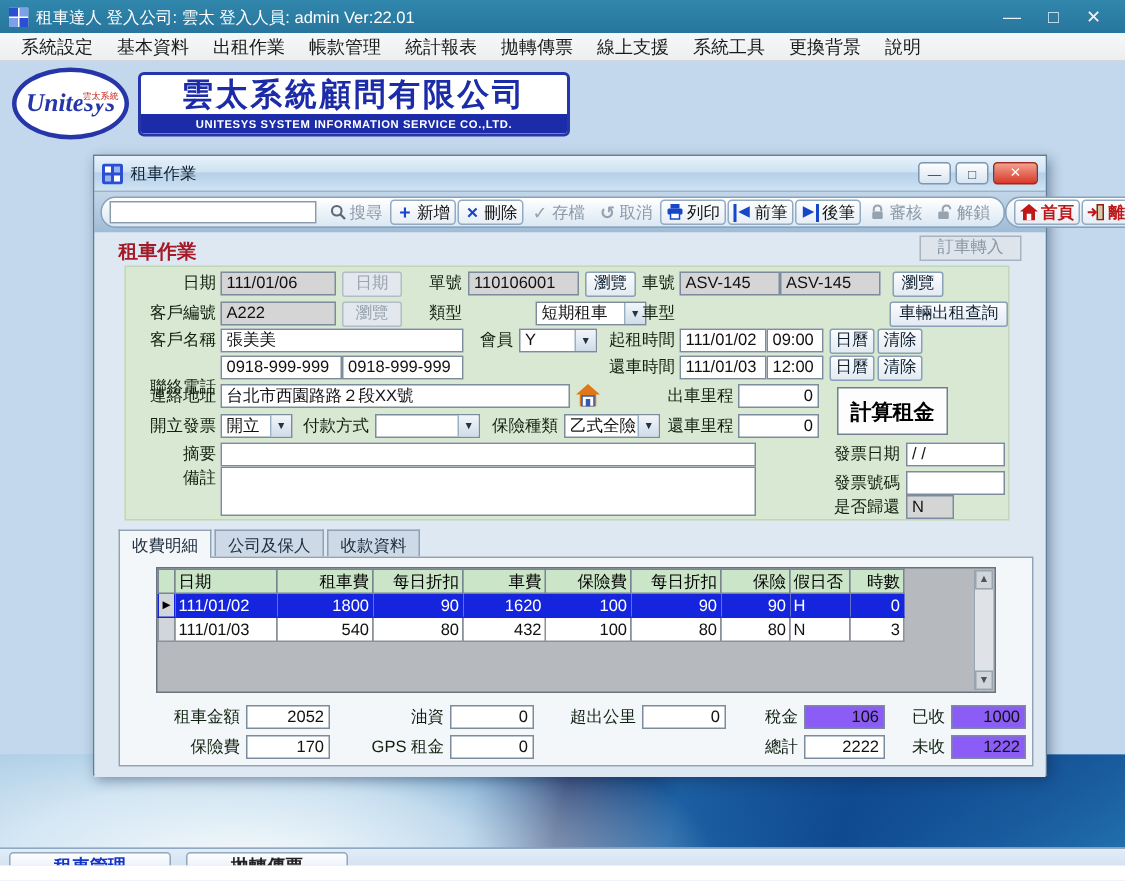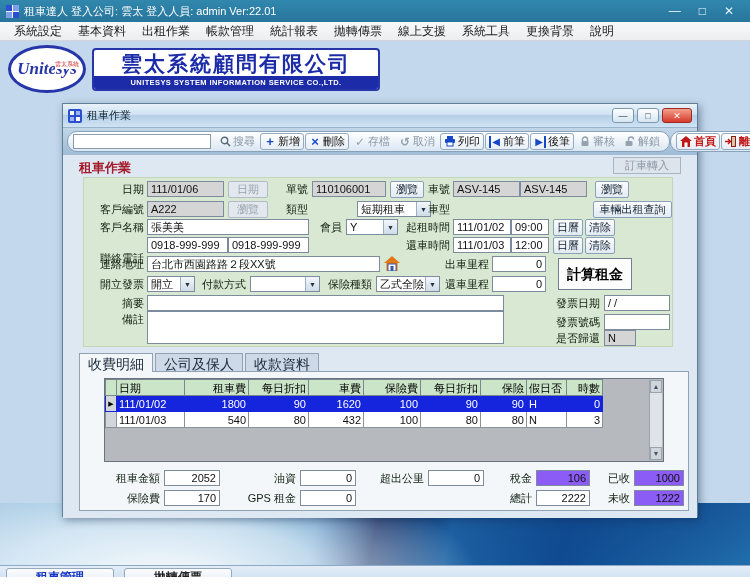--- a/index.html
+++ b/index.html
@@ -99,21 +99,21 @@
     border-left:1px solid #9ab0c4; font-size:7px; color:#234; display:flex; align-items:center; justify-content:center; }
   .ta { position:absolute; border:1px solid #7c8c9c; background:#fff; }
   .calc-btn { position:absolute; left:474px; top:80px; width:74px; height:32px;
     border:1px solid #708090; background:#fdfdfd; font-size:14px; font-weight:bold;
     text-align:center; line-height:30px; color:#000; }
   .house-btn { position:absolute; width:17px; height:16px; background:transparent; }
 
   
   .tabs { position:absolute; left:16px; top:198px; display:flex; height:18px; }
   .tab { padding:2px 8px; border:1px solid #90a2b4; border-bottom:none; background:#cdd9e6;
-    margin-right:2px; font-size:14px; color:#203040; }
+    margin-right:2px; font-size:11px; color:#203040; }
   .tab.active { background:#f4f7fa; position:relative; z-index:2; height:19px; }
   .white-panel { position:absolute; left:16px; top:216px; width:610px; height:140px;
     background:#f4f7fa; border:1px solid #90a2b4; }
 
   .grid-box { position:absolute; left:24px; top:6px; width:560px; height:84px;
     background:#b6babe; border:1px solid #6a7480; }
   .grid-table { position:absolute; left:0; top:0; border-collapse:collapse; }
   .grid-table td { border:1px solid #8a9298; font-size:11px; padding:0 2px; height:16px;
     line-height:14px; overflow:hidden; white-space:nowrap; }
   .grid-table .hdr td { background:#cbe5c8; color:#000; border-color:#79858f; }

